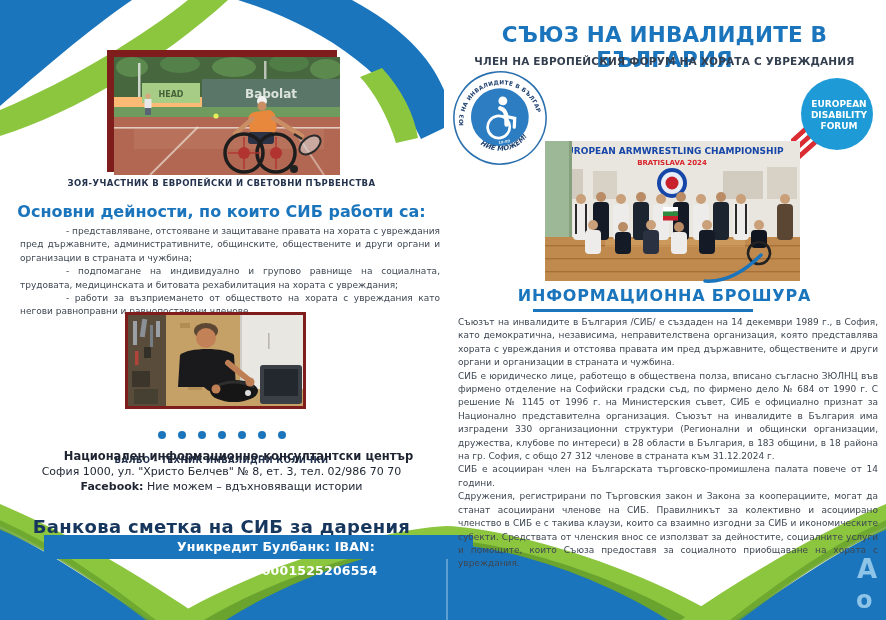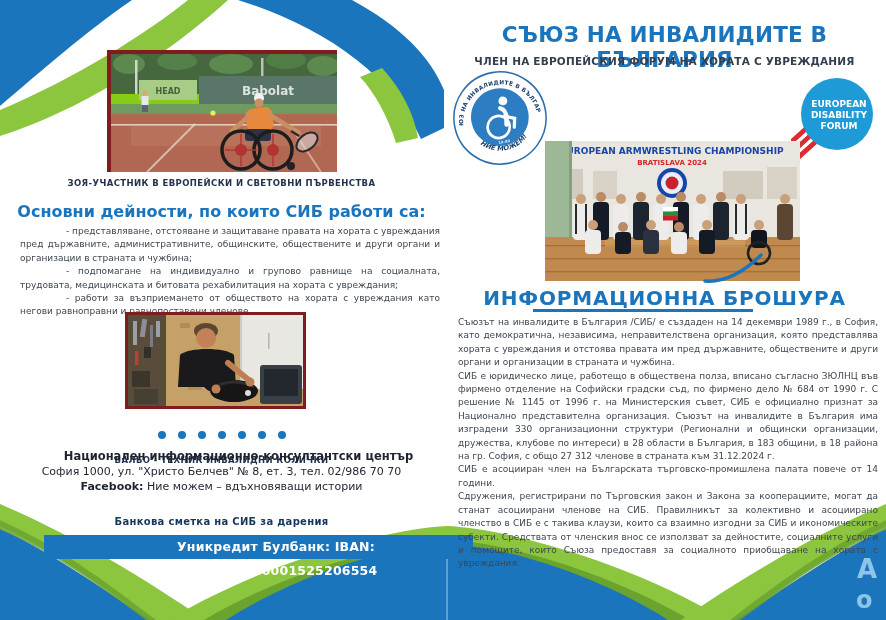--- a/index.html
+++ b/index.html
@@ -6,43 +6,43 @@
   .sheet{
     position:relative;width:886px;height:620px;background:#ffffff;overflow:hidden;
     font-family:"DejaVu Sans","Liberation Sans",sans-serif;color:#3e4752;
   }
   .abs{position:absolute;}
   svg{display:block;}
   .decor{pointer-events:none;}
   
   .page-title{left:443px;top:22px;width:443px;text-align:center;font-size:21.5px;font-weight:bold;color:#1b75bc;letter-spacing:.2px;}
   .page-subtitle{left:443px;top:55px;width:443px;text-align:center;font-size:10.5px;font-weight:bold;color:#333f4f;letter-spacing:.2px;}
-  .brochure-heading{left:443px;top:286px;width:443px;text-align:center;font-size:20px;font-weight:bold;color:#1b75bc;letter-spacing:.8px;}
+  .brochure-heading{left:443px;top:286px;width:443px;text-align:center;font-size:16px;font-weight:bold;color:#1b75bc;letter-spacing:.8px;}
   .brochure-rule{left:533px;top:309px;width:220px;height:3px;background:#1b75bc;}
   .activities-heading{left:0;top:202px;width:443px;text-align:center;font-size:16px;font-weight:bold;color:#1b75bc;}
   
   .body-block{font-size:9px;line-height:13.4px;text-align:justify;color:#3e4752;}
   .body-right{left:458px;top:316px;width:420px;}
   .body-left{left:20px;top:225px;width:420px;}
   .body-left p{margin:0;text-indent:46px;}
   .body-right p{margin:0;}
   
   .caption{width:443px;text-align:center;font-size:8.5px;font-weight:bold;color:#23324d;letter-spacing:.4px;}
   
-  .photo-frame{border:4px solid #7f1d1d;box-sizing:border-box;background:#84cc16;}
+  .photo-frame{border:7px solid #7f1d1d;box-sizing:border-box;background:#fdba74;}
   
   .dots{left:0;top:431px;width:443px;display:flex;justify-content:center;gap:12px;}
   .dots i{width:8px;height:8px;border-radius:50%;background:#1b75bc;display:block;}
   
   .contact{left:0;top:449px;width:443px;text-align:center;color:#1d2330;}
   .contact .name{font-size:11.5px;font-weight:bold;margin-left:34px;}
   .contact .line{font-size:11px;margin-top:2px;}
   .contact .lbl{font-weight:bold;}
   .contact a{color:#4f43c1;text-decoration:underline;}
-  .bank-heading{left:0;top:516px;width:443px;text-align:center;font-size:10px;font-weight:bold;color:#17365d;letter-spacing:.3px;}
+  .bank-heading{left:0;top:516px;width:443px;text-align:center;font-size:18px;font-weight:bold;color:#17365d;letter-spacing:.3px;}
   .iban-banner{left:44px;top:535px;width:394px;height:24px;background:#1b75bc;color:#fff;
     font-size:12.5px;font-weight:bold;text-align:center;line-height:24px;letter-spacing:.2px;padding-left:35px;}
   .decor-letter{color:#8ec4e8;font-weight:bold;line-height:1;}
 </style>
 </head>
 <body>
 
 <div class="sheet">
 
   <svg class="abs decor" style="left:0;top:0;" width="460" height="180" viewBox="0 0 460 180">

